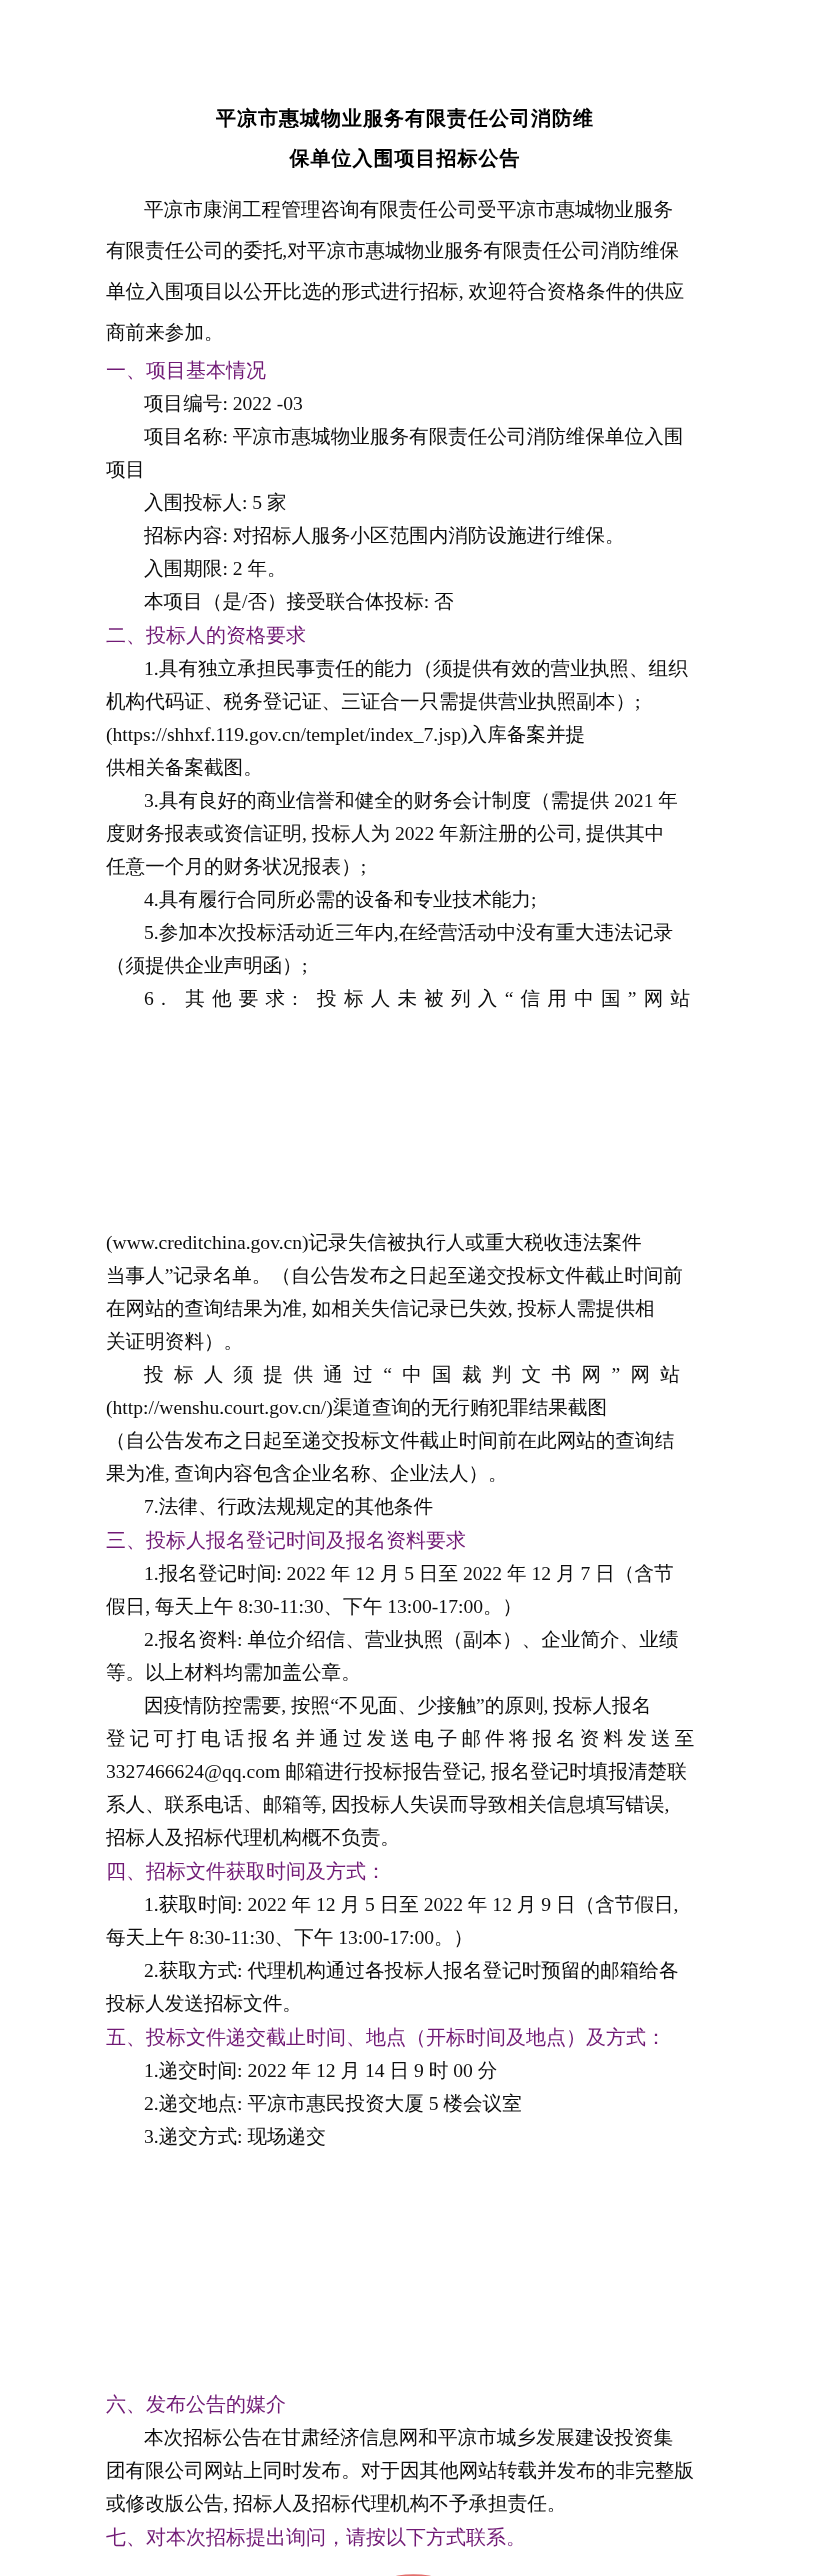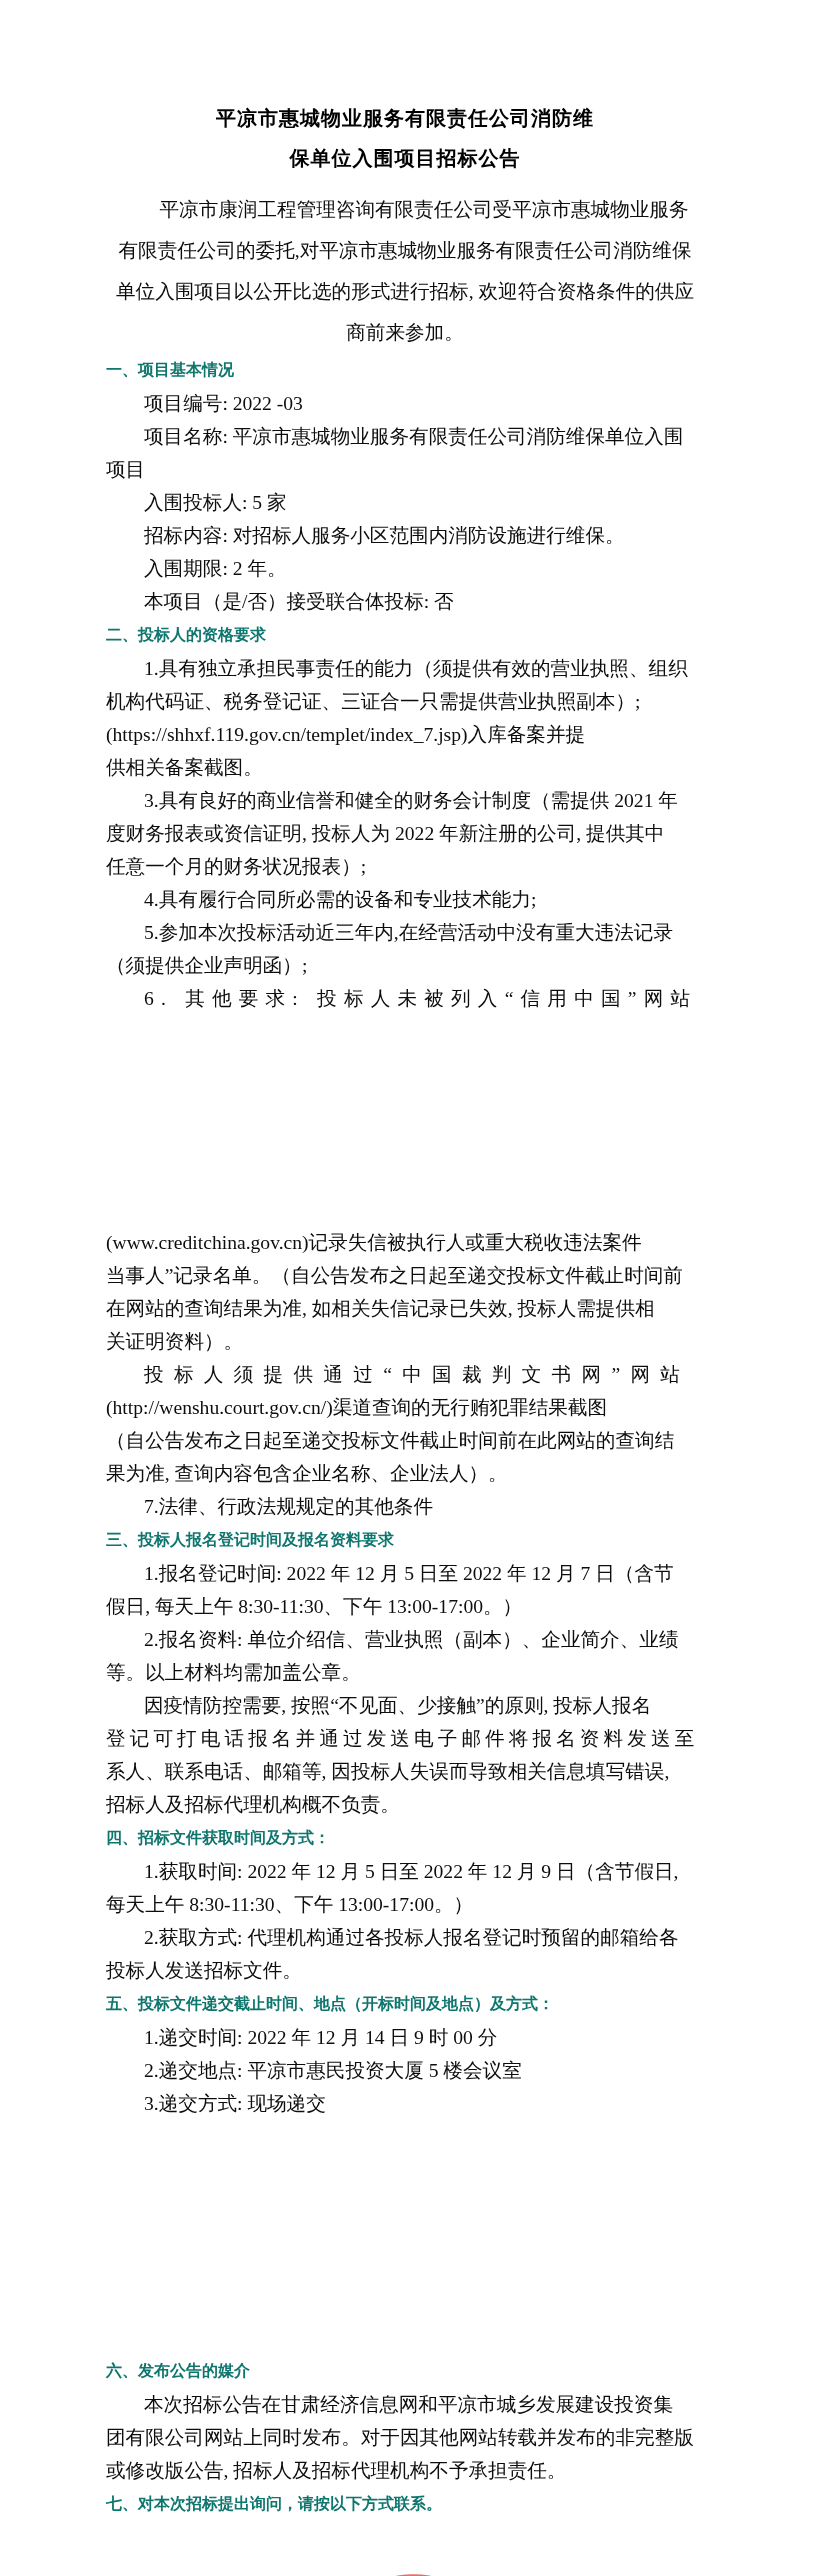--- a/index.html
+++ b/index.html
@@ -3,23 +3,23 @@
 <meta charset="utf-8">
 <style>
   html,body{margin:0;padding:0;background:#ffffff;}
   body{width:818px;height:3469px;position:relative;
        font-family:"Liberation Serif","DejaVu Serif",serif;color:#0d0d0d;}
   .page{position:absolute;left:0;top:0;width:818px;height:3469px;background:#ffffff;overflow:hidden;}
   .doc{position:absolute;left:106px;top:98px;width:598px;}
   .title{height:40px;line-height:40px;text-align:center;font-size:20px;font-weight:bold;
          letter-spacing:1px;white-space:nowrap;color:#000;}
   .ln{height:33px;line-height:33px;font-size:19.6px;white-space:nowrap;}
-  .lnw{height:41px;line-height:41px;text-align:center;}
+  .lnw{height:41px;line-height:41px;}
   .intro{margin-top:11.3px;}
-  .hd{height:34px;line-height:34px;font-size:16px;font-weight:bold;white-space:nowrap;color:#0f766e;}
+  .hd{height:34px;line-height:34px;font-size:20px;font-weight:normal;white-space:nowrap;color:#701a75;}
   .b{font-weight:normal;}
   .ind{padding-left:38px;}
   .ls1{letter-spacing:7.2px;}
   .ls2{letter-spacing:10.3px;}
   .ls3{letter-spacing:4.1px;}
   .gap1{height:211px;}
   .gap2{height:234px;}
   .stamp{position:absolute;mix-blend-mode:multiply;opacity:.82;}
   .stamp text{font-family:"Liberation Sans","DejaVu Sans",sans-serif;}
 </style>
@@ -70,20 +70,21 @@
     <div class="ln">果为准, 查询内容包含企业名称、企业法人）。</div>
     <div class="ln ind">7.法律、行政法规规定的其他条件</div>
 
     <div class="hd">三、投标人报名登记时间及报名资料要求</div>
     <div class="ln ind">1.报名登记时间: 2022 年 12 月 5 日至 2022 年 12 月 7 日（含节</div>
     <div class="ln">假日, 每天上午 8:30-11:30、下午 13:00-17:00。）</div>
     <div class="ln ind">2.报名资料: 单位介绍信、营业执照（副本）、企业简介、业绩</div>
     <div class="ln">等。以上材料均需加盖公章。</div>
     <div class="ln ind b">因疫情防控需要, 按照“不见面、少接触”的原则, 投标人报名</div>
     <div class="ln b ls3">登记可打电话报名并通过发送电子邮件将报名资料发送至</div>
+    <div class="ln b">3327466624@qq.com 邮箱进行投标报告登记, 报名登记时填报清楚联</div>
     <div class="ln"><span class="b">系人、联系电话、邮箱等, </span><span>因投标人失误而导致相关信息填写错误,</span></div>
     <div class="ln">招标人及招标代理机构概不负责。</div>
 
     <div class="hd">四、招标文件获取时间及方式：</div>
     <div class="ln ind">1.获取时间: 2022 年 12 月 5 日至 2022 年 12 月 9 日（含节假日,</div>
     <div class="ln">每天上午 8:30-11:30、下午 13:00-17:00。）</div>
     <div class="ln ind">2.获取方式: 代理机构通过各投标人报名登记时预留的邮箱给各</div>
     <div class="ln">投标人发送招标文件。</div>
 
     <div class="hd">五、投标文件递交截止时间、地点（开标时间及地点）及方式：</div>

